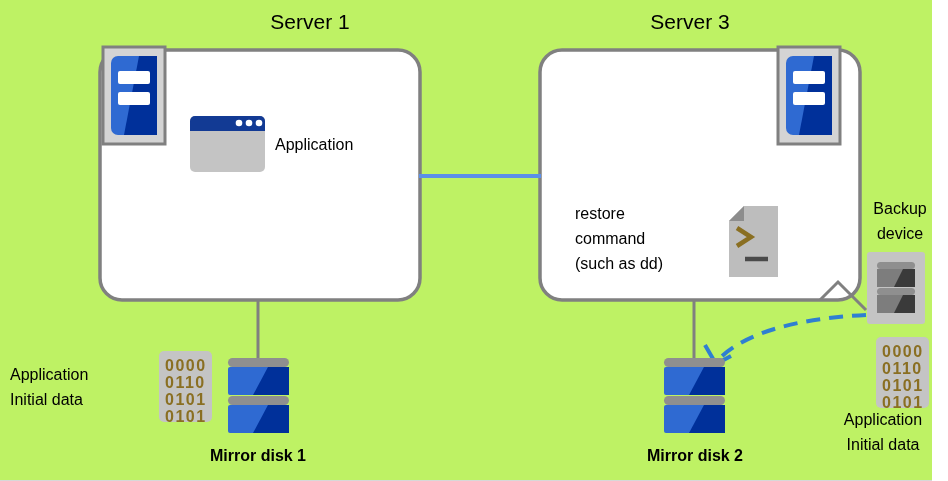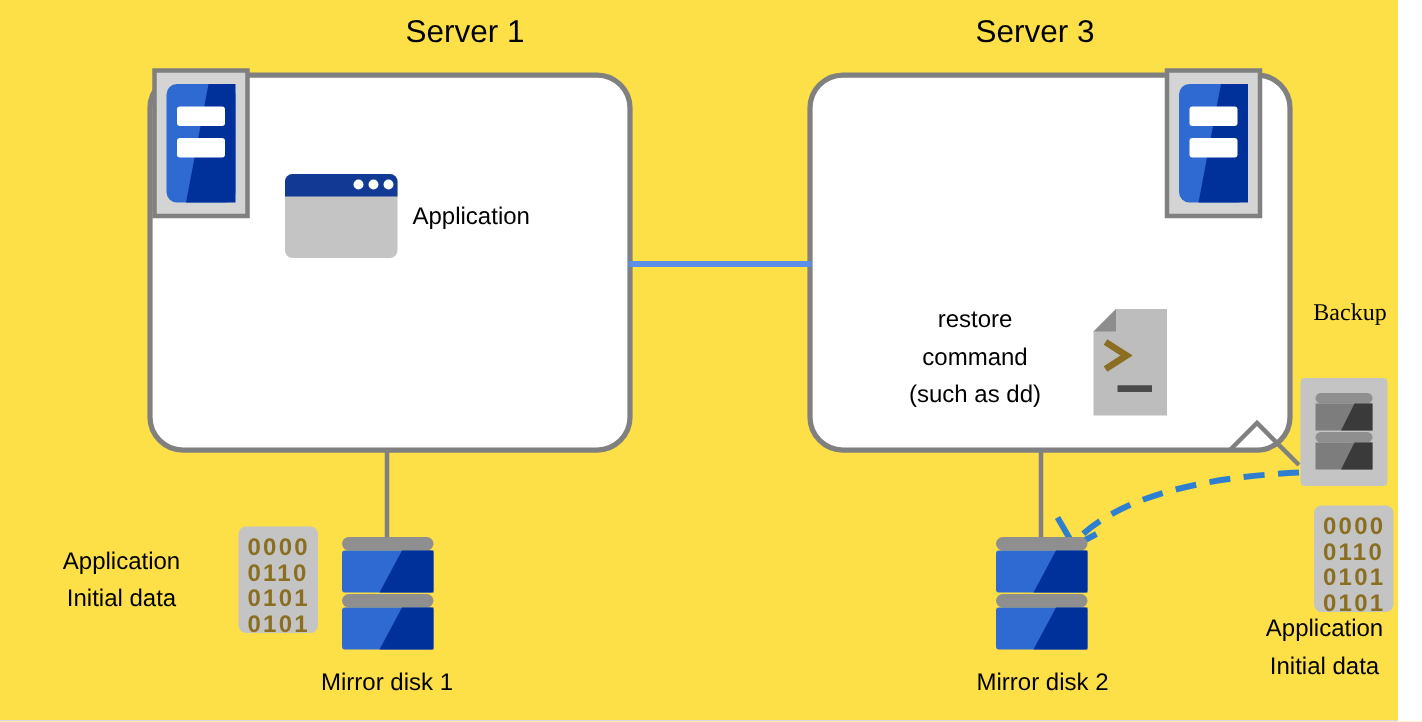--- a/index.html
+++ b/index.html
@@ -4,42 +4,42 @@
 <style>
   html, body {
     margin: 0;
     padding: 0;
     background: #ffffff;
   }
   #canvas {
     position: relative;
     width: 932px;
     height: 481px;
-    background: #fde047;
+    background: #bef264;
     font-family: "Liberation Sans", sans-serif;
     overflow: hidden;
   }
   #canvas svg.layer {
     position: absolute;
     left: 0;
     top: 0;
     width: 948px;
     height: 481px;
   }
   .lbl {
     position: absolute;
     color: #000000;
     font-family: "Liberation Sans", sans-serif;
     white-space: pre;
     line-height: 1.18;
   }
   .lbl-title { font-size: 21px; }
   .lbl-body  { font-size: 16px; }
   .ctr { text-align: center; }
-  .rgt { text-align: center; }
+  .rgt { text-align: left; }
   .bottom-rule {
     position: absolute;
     left: 0;
     bottom: 0;
     width: 948px;
     height: 1px;
     background: #d8d8d8;
   }
 </style>
 </head>
@@ -156,30 +156,31 @@
   <div class="lbl lbl-title ctr" style="left:180px; top:10px; width:260px;">Server 1</div>
 
   <div class="lbl lbl-title ctr" style="left:560px; top:10px; width:260px;">Server 3</div>
 
   <div class="lbl lbl-body" style="left:275px; top:136px;">Application</div>
 
   <div class="lbl lbl-body rgt" style="left:575px; top:205px; width:150px;">restore</div>
   <div class="lbl lbl-body rgt" style="left:575px; top:255px; width:150px;">(such as dd)</div>
   <div class="lbl lbl-body rgt" style="left:575px; top:230px; width:150px;">command</div>
 
-  <div class="lbl lbl-body ctr" style="left:855px; top:200px; width:90px;font-family:Liberation Serif, serif;">Backup</div>
+  <div class="lbl lbl-body ctr" style="left:855px; top:200px; width:90px;">Backup</div>
+  <div class="lbl lbl-body ctr" style="left:855px; top:225px; width:90px;">device</div>
 
   <div class="lbl lbl-body rgt" style="left:10px; top:366px; width:142px;">Application</div>
   <div class="lbl lbl-body rgt" style="left:10px; top:391px; width:142px;">Initial data</div>
 
   <div class="lbl lbl-body ctr" style="left:818px; top:411px; width:130px;">Application</div>
   <div class="lbl lbl-body ctr" style="left:818px; top:436px; width:130px;">Initial data</div>
 
-  <div class="lbl lbl-body ctr" style="left:133px; top:447px; width:250px;">Mirror disk 1</div>
-  <div class="lbl lbl-body ctr" style="left:570px; top:447px; width:250px;">Mirror disk 2</div>
+  <div class="lbl lbl-body ctr" style="left:133px; top:447px; width:250px;font-weight:bold;">Mirror disk 1</div>
+  <div class="lbl lbl-body ctr" style="left:570px; top:447px; width:250px;font-weight:bold;">Mirror disk 2</div>
 
   <div id="bits-left">
       <div class="lbl" style="left: 165px; top: 357px; font-size: 16px; font-weight: bold; letter-spacing: 1.5px; color: rgb(138, 111, 34); font-family: &quot;Liberation Sans&quot;, sans-serif;">0000</div>
       <div class="lbl" style="left: 165px; top: 374px; font-size: 16px; font-weight: bold; letter-spacing: 1.5px; color: rgb(138, 111, 34); font-family: &quot;Liberation Sans&quot;, sans-serif;">0110</div>
       <div class="lbl" style="left: 165px; top: 391px; font-size: 16px; font-weight: bold; letter-spacing: 1.5px; color: rgb(138, 111, 34); font-family: &quot;Liberation Sans&quot;, sans-serif;">0101</div>
       <div class="lbl" style="left: 165px; top: 408px; font-size: 16px; font-weight: bold; letter-spacing: 1.5px; color: rgb(138, 111, 34); font-family: &quot;Liberation Sans&quot;, sans-serif;">0101</div>
     </div>
 
   <div id="bits-right">
       <div class="lbl" style="left: 882px; top: 343px; font-size: 16px; font-weight: bold; letter-spacing: 1.5px; color: rgb(138, 111, 34); font-family: &quot;Liberation Sans&quot;, sans-serif;">0000</div>

